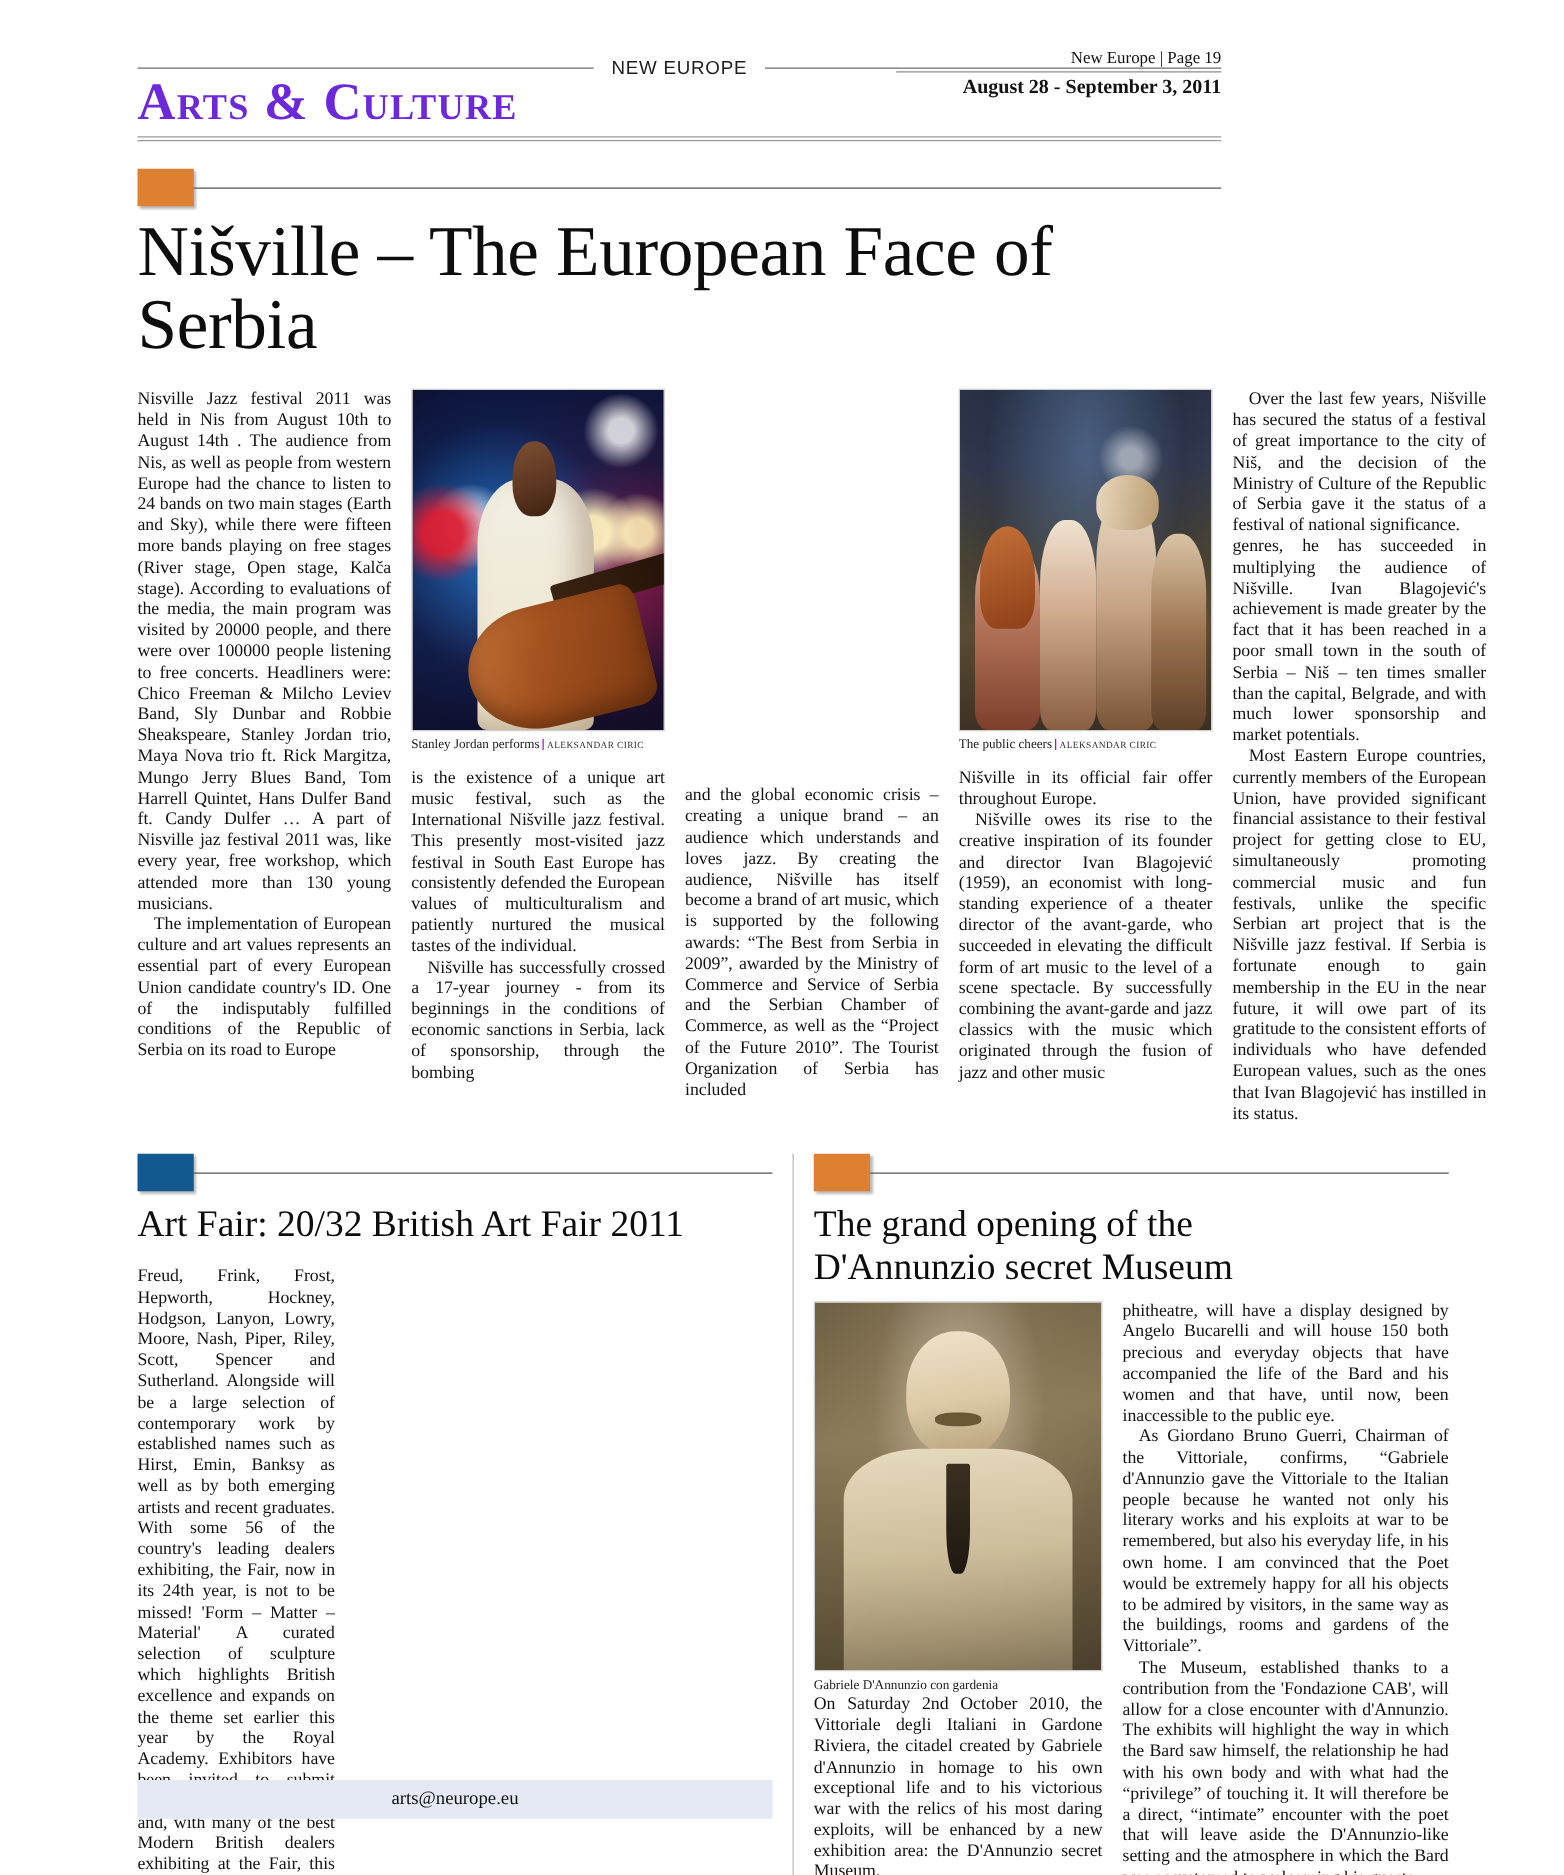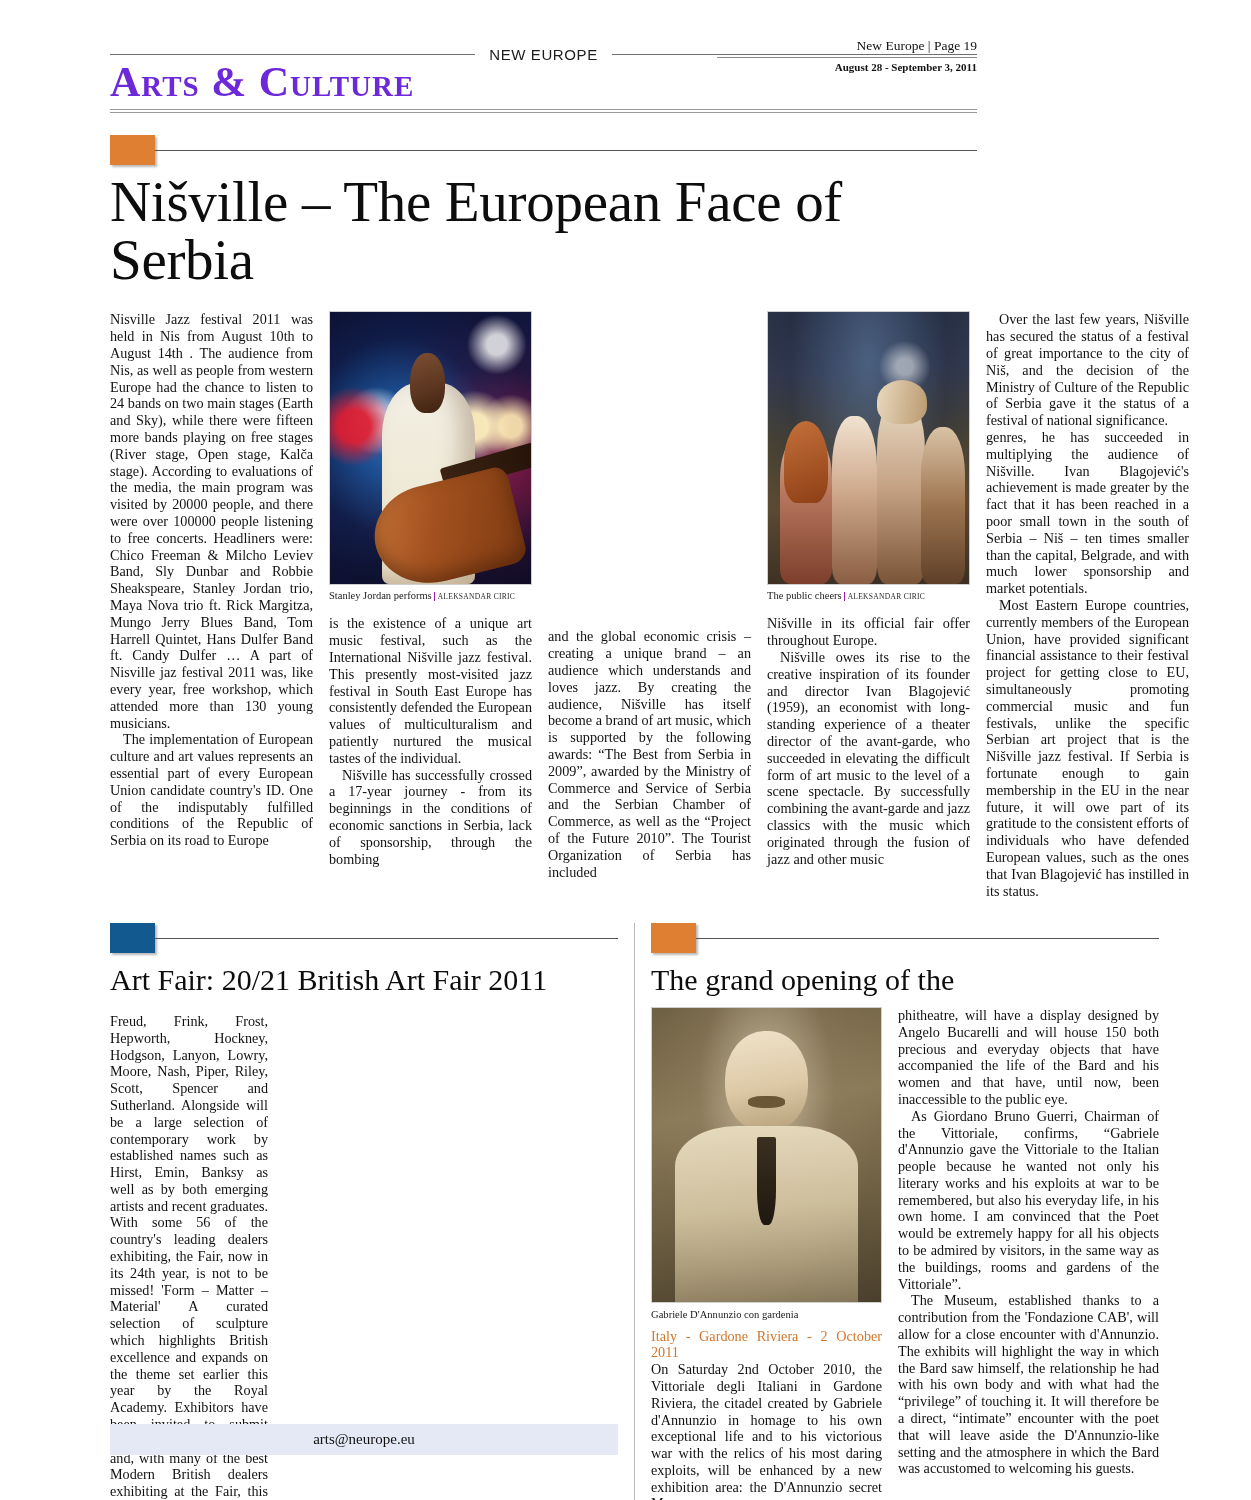--- a/index.html
+++ b/index.html
@@ -57,21 +57,21 @@
     font-size: 13.5px;
     color: #111;
     padding-bottom: 3px;
   }
   .mast-right .rline {
     height: 1px;
     background: #8a8a8a;
     width: 100%;
   }
   .mast-right .r2 {
-    font-size: 11px;
+    font-size: 16px;
     color: #111;
     padding-top: 3px;
     font-weight: 600;
     font-family: Liberation Serif, serif;
   }
   .section-title {
     text-align: left;
     font-size: 42px;
     color: #6d28d9;
     letter-spacing: 1px;
@@ -481,21 +481,21 @@
     </div>
   </div>
 
   <div class="lower">
 
     <div class="lower-left">
       <div class="marker-row" style="margin-top:0">
         <div class="marker-box blue"></div>
         <div class="marker-rule"></div>
       </div>
-      <h2 class="sub-headline">Art Fair: 20/21 British Art Fair 2011</h2>
+      <h2 class="sub-headline">Art Fair: 20/32 British Art Fair 2011</h2>
 
       <div class="art-cols">
         <div class="art-col-txt">
           <p class="body noindent">Freud, Frink, Frost, Hepworth, Hockney, Hodgson, Lanyon, Lowry, Moore, Nash, Piper, Riley, Scott, Spencer and Sutherland. Alongside will be a large selection of contemporary work by established names such as Hirst, Emin, Banksy as well as by both emerging artists and recent graduates. With some 56 of the country's leading dealers exhibiting, the Fair, now in its 24th year, is not to be missed! 'Form – Matter – Material' A curated selection of sculpture which highlights British excellence and expands on the theme set earlier this year by the Royal Academy. Exhibitors have been invited to submit pieces of special interest and, with many of the best Modern British dealers exhibiting at the Fair, this promises to be an exciting and informative feature.</p>
         </div>
       </div>
 
       <div class="bottom-two">
         <div class="bt-col">
           <p class="body noindent"><span class="dateline-inline">United Kingdom - London- Royal College of Art- 14 to 18 September 2011</span>
@@ -509,32 +509,32 @@
 
     <div class="vdivider"></div>
 
     <div class="lower-right">
       <div class="marker-row" style="margin-top:0">
         <div class="marker-box orange"></div>
         <div class="marker-rule"></div>
       </div>
       <h2 class="sub-headline two-line">
         <span>The grand opening of the</span><br>
+        <span>D'Annunzio secret Museum</span>
       </h2>
 
       <div class="dann-cols">
         <div class="dann-img-col">
           <div class="photo photo-portrait">
             <div class="port-head"></div>
             <div class="port-moustache"></div>
             <div class="port-suit"></div>
             <div class="port-tie"></div>
           </div>
           <div class="img-caption" style="text-align:left">Gabriele D'Annunzio con gardenia</div>
-          <div class="dateline" style="margin-top:6px">Italy - Gardone Riviera - 2 October 2011</div>
           <p class="body noindent">On Saturday 2nd October 2010, the Vittoriale degli Italiani in Gardone Riviera, the citadel created by Gabriele d'Annunzio in homage to his own exceptional life and to his victorious war with the relics of his most daring exploits, will be enhanced by a new exhibition area: the D'Annunzio secret Museum.</p>
           <p class="body">The Museum, situated beneath the Am-</p>
         </div>
         <div class="dann-txt-col">
           <p class="body noindent">phitheatre, will have a display designed by Angelo Bucarelli and will house 150 both precious and everyday objects that have accompanied the life of the Bard and his women and that have, until now, been inaccessible to the public eye.</p>
           <p class="body">As Giordano Bruno Guerri, Chairman of the Vittoriale, confirms, “Gabriele d'Annunzio gave the Vittoriale to the Italian people because he wanted not only his literary works and his exploits at war to be remembered, but also his everyday life, in his own home. I am convinced that the Poet would be extremely happy for all his objects to be admired by visitors, in the same way as the buildings, rooms and gardens of the Vittoriale”.</p>
           <p class="body">The Museum, established thanks to a contribution from the 'Fondazione CAB', will allow for a close encounter with d'Annunzio. The exhibits will highlight the way in which the Bard saw himself, the relationship he had with his own body and with what had the “privilege” of touching it. It will therefore be a direct, “intimate” encounter with the poet that will leave aside the D'Annunzio-like setting and the atmosphere in which the Bard was accustomed to welcoming his guests.</p>
         </div>
       </div>
     </div>

